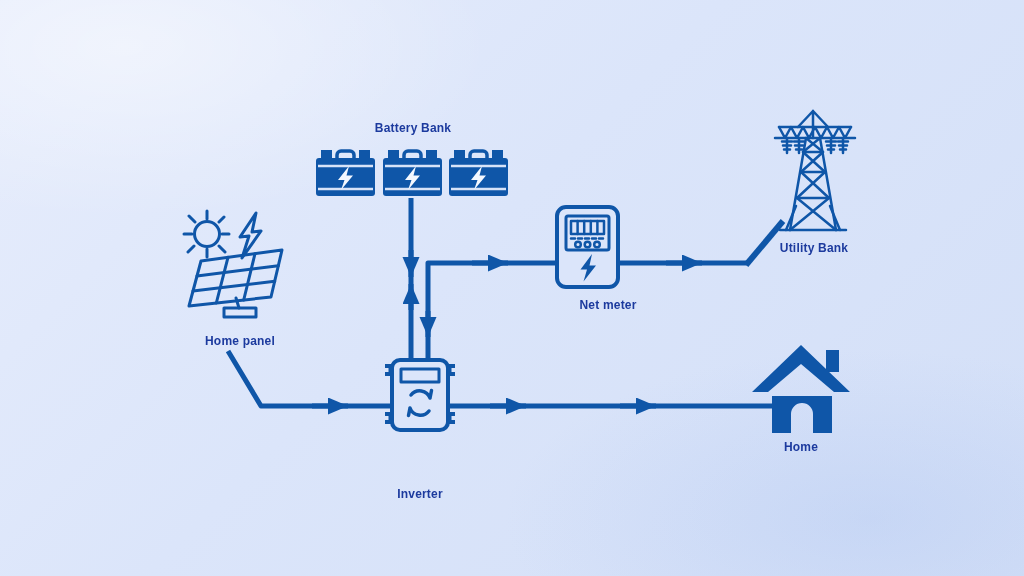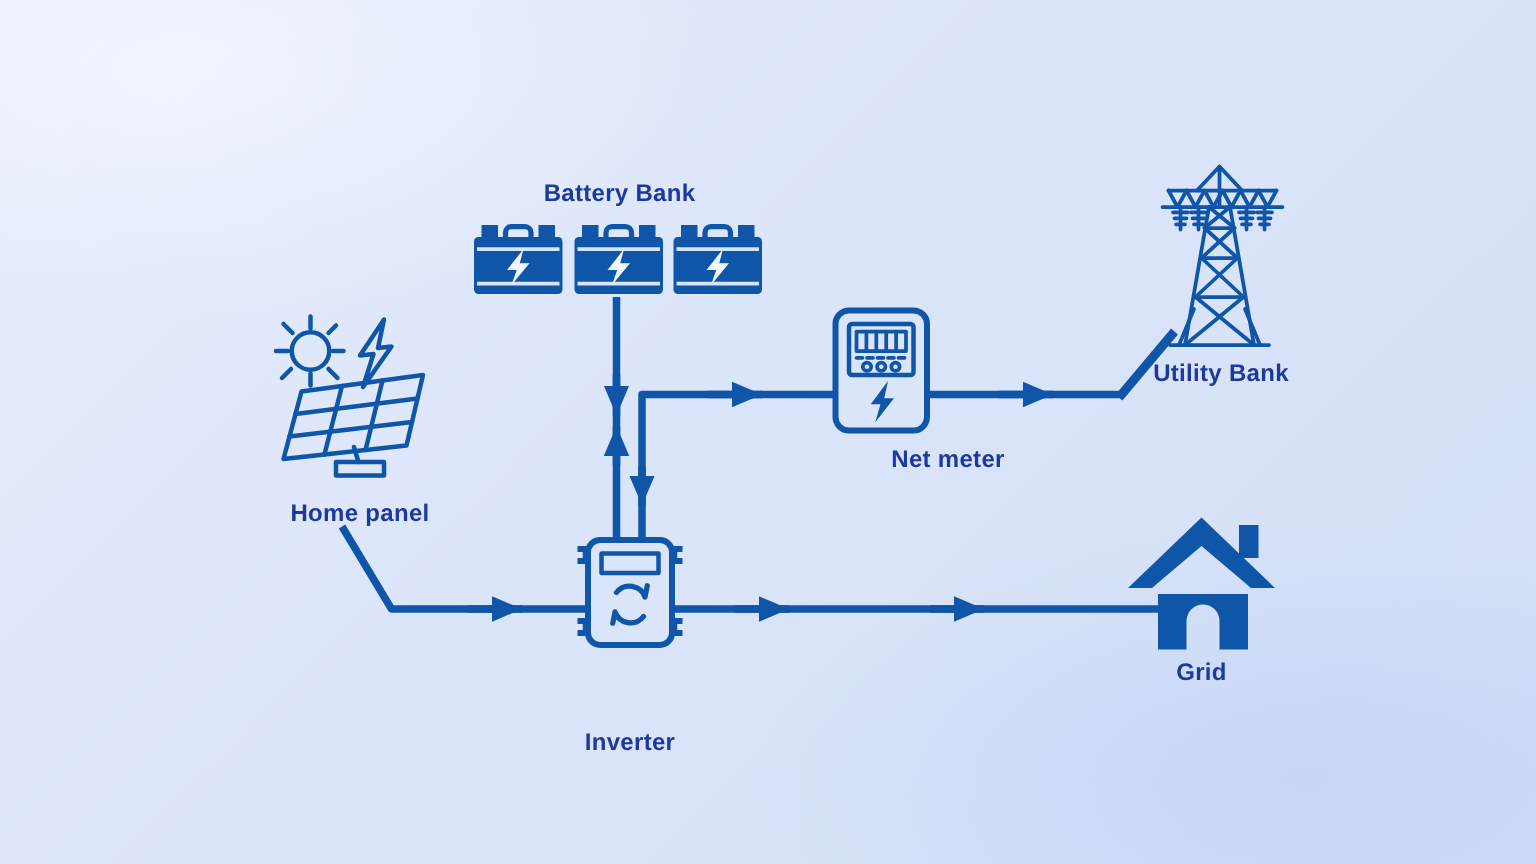--- a/index.html
+++ b/index.html
@@ -29,21 +29,21 @@
   .s3{stroke-width:3;}
   .s25{stroke-width:2.5;}
   .s35{stroke-width:3.5;}
   .s4{stroke-width:4;}
   .f{fill:var(--ink);stroke:none;}
   .fw{fill:var(--white);stroke:none;}
   .boxfill{fill:var(--bg2);}
   .slotline{stroke:var(--slot);stroke-width:2.5;}
   .label{
     position:absolute;transform:translateX(-50%);
-    color:var(--label);font-weight:bold;font-size:16px;letter-spacing:.2px;
+    color:var(--label);font-weight:bold;font-size:12px;letter-spacing:.2px;
     white-space:nowrap;
   }
 </style>
 </head>
 <body>
 
 <div class="canvas">
 
   <svg class="diagram" width="1024" height="576" viewBox="0 0 1024 576">
     <defs>
@@ -168,18 +168,18 @@
       <path class="f" d="M772,396 H832 V433 H813 V414 A11,11 0 0 0 791,414 V433 H772 Z"></path>
     </g>
   </svg>
 
   <div class="label" style="left:413px;top:121px;">Battery Bank</div>
 
   <div class="label" style="left:240px;top:334px;">Home panel</div>
 
   <div class="label" style="left:420px;top:440px;margin-top:47px;">Inverter</div>
 
-  <div class="label" style="left:608px;top:298px;margin-left:24px;">Net meter</div>
+  <div class="label" style="left:608px;top:298px;">Net meter</div>
 
   <div class="label" style="left:814px;top:241px;">Utility Bank</div>
 
-  <div class="label" style="left:801px;top:440px;">Grid</div>
+  <div class="label" style="left:801px;top:440px;">Home</div>
 </div>
 
 </body></html>

